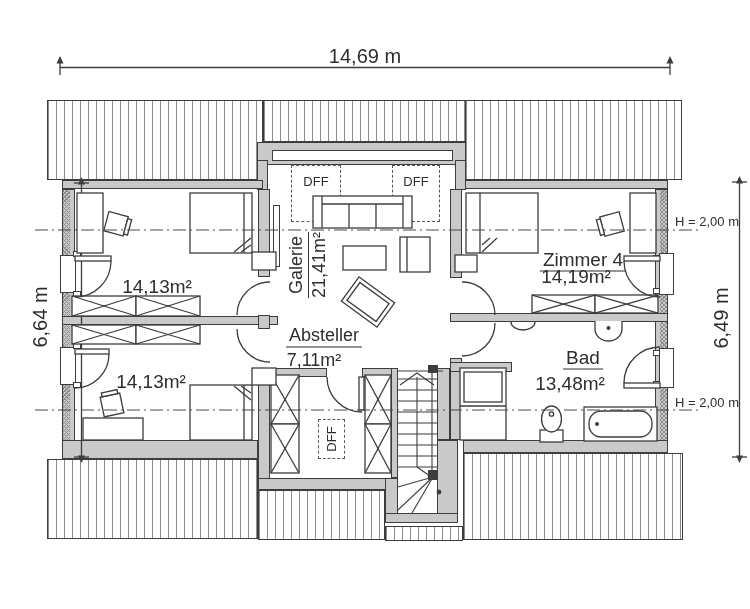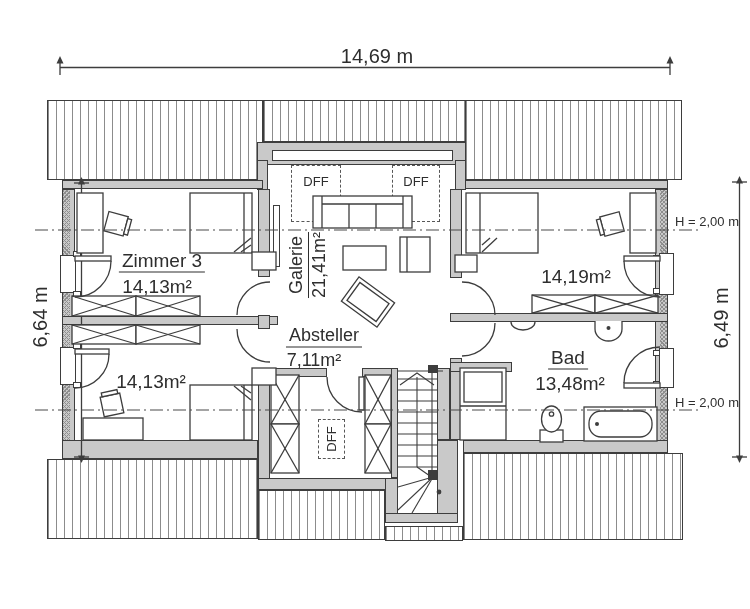--- a/index.html
+++ b/index.html
@@ -77,31 +77,31 @@
   <div class="abs win" style="left:653px;top:255px;width:7px;height:6px;"></div>
   <div class="abs win" style="left:653px;top:288px;width:7px;height:6px;"></div>
   <div class="abs win" style="left:659px;top:348px;width:15px;height:40px;"></div>
   <div class="abs win" style="left:653px;top:350px;width:7px;height:6px;"></div>
   <div class="abs win" style="left:653px;top:381px;width:7px;height:6px;"></div>
 
   <div class="abs dff" style="left:291px;top:165px;width:50px;height:57px;"></div>
   <div class="abs dff" style="left:392px;top:165px;width:48px;height:57px;"></div>
   <div class="abs dff" style="left:318px;top:419px;width:27px;height:40px;"></div>
 
-  <div class="lbl dim" style="left:377px;top:56px;">14,69 m</div>
+  <div class="lbl dim" style="left:365px;top:56px;">14,69 m</div>
   <div class="lbl dim rot" style="left:40px;top:317px;">6,64 m</div>
   <div class="lbl dim rot" style="left:721px;top:318px;">6,49 m</div>
   <div class="lbl small" style="left:707px;top:221px;">H = 2,00 m</div>
   <div class="lbl small" style="left:707px;top:402px;">H = 2,00 m</div>
 
-  <div class="lbl room" style="left:162px;top:261px;"><span class="ul">Zimmer 3</span></div>
   <div class="lbl room" style="left:157px;top:286px;">14,13m²</div>
   <div class="lbl room" style="left:151px;top:381px;">14,13m²</div>
+  <div class="lbl room" style="left:583px;top:260px;"><span class="ul">Zimmer 4</span></div>
   <div class="lbl room" style="left:576px;top:276px;">14,19m²</div>
-  <div class="lbl room" style="left:568px;top:358px;"><span class="ul">Bad</span></div>
+  <div class="lbl room" style="left:583px;top:358px;"><span class="ul">Bad</span></div>
   <div class="lbl room" style="left:570px;top:383px;">13,48m²</div>
   <div class="lbl room" style="left:324px;top:336px;font-size:18px;"><span class="ul">Absteller</span></div>
   <div class="lbl room" style="left:314px;top:360px;font-size:18px;">7,11m²</div>
   <div class="lbl rot galblock" style="left:308px;top:265px;">
     <span>
         <span class="ul">Galerie</span>
       </span>
     <span>21,41m²</span>
   </div>
 

